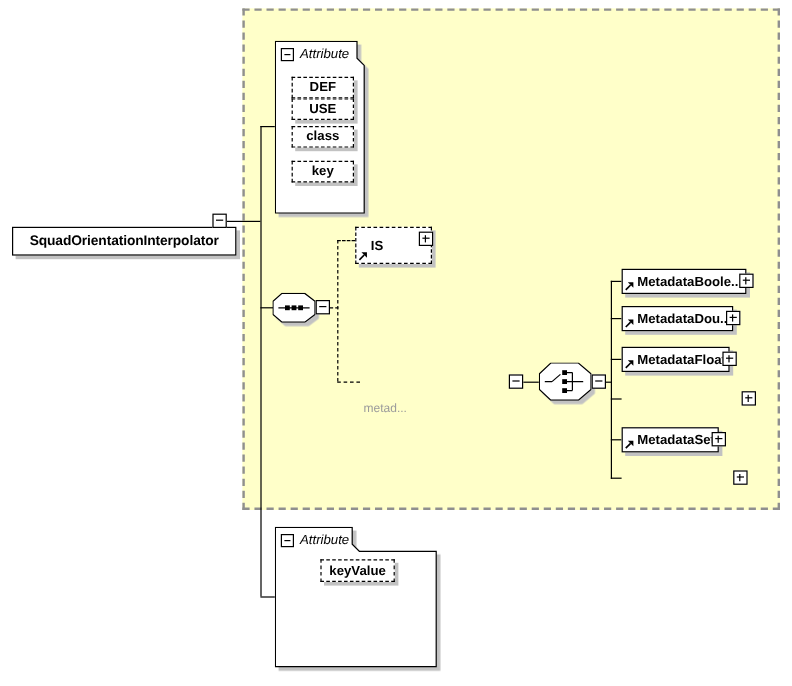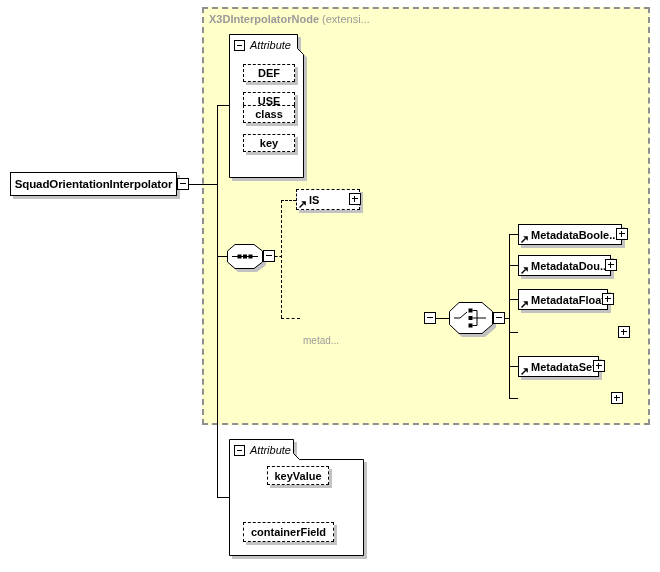--- a/index.html
+++ b/index.html
@@ -56,21 +56,20 @@
   .svg-shadow{filter:drop-shadow(3px 3px 0 var(--shadow));}
   .attr-label{position:absolute;font-size:11px;font-style:italic;white-space:nowrap;}
   .annotation{position:absolute;font-size:10px;color:var(--muted_text);white-space:nowrap;}
 </style>
 </head>
 <body>
 
 <div id="canvas">
 
   <div class="abs ext-container" style="left:202px;top:7px;width:448px;height:418px;"></div>
-  <div class="abs ext-header" style="left:209px;top:13px;"><b>X3DInterpolatorNode</b>&nbsp;<span>(extensi...</span></div>
 
   <div class="hline" style="left:189px;top:184px;width:28px;"></div>
   <div class="vline" style="left:217px;top:105px;height:392px;"></div>
   <div class="hline" style="left:217px;top:105px;width:12px;"></div>
   <div class="hline" style="left:217px;top:256px;width:11px;"></div>
   <div class="hline" style="left:217px;top:497px;width:12px;"></div>
 
   <div class="dash-h" style="left:275px;top:256px;width:7px;"></div>
   <div class="dash-v" style="left:281px;top:200px;height:118px;"></div>
   <div class="dash-h" style="left:281px;top:200px;width:15px;"></div>
@@ -79,54 +78,54 @@
   <div class="hline" style="left:436px;top:318px;width:13px;"></div>
   <div class="hline" style="left:505px;top:318px;width:5px;"></div>
   <div class="vline" style="left:509px;top:234px;height:165px;"></div>
   <div class="hline" style="left:509px;top:234px;width:9px;"></div>
   <div class="hline" style="left:509px;top:265px;width:9px;"></div>
   <div class="hline" style="left:509px;top:299px;width:9px;"></div>
   <div class="hline" style="left:509px;top:332px;width:9px;"></div>
   <div class="hline" style="left:509px;top:366px;width:9px;"></div>
   <div class="hline" style="left:509px;top:398px;width:9px;"></div>
 
-  <div class="box" style="left:10px;top:172px;width:167px;height:24px;font-size:11.5px;letter-spacing:-0.1px;">
+  <div class="box" style="left:10px;top:189px;width:187px;height:24px;font-size:11.5px;letter-spacing:-0.1px;">
     <span class="label">SquadOrientationInterpolator</span>
   </div>
   <div class="pm" style="left:177px;top:178px;"></div>
 
   <svg class="abs svg-shadow" style="left:229px;top:34px;" width="76" height="145" viewBox="0 0 76 145">
     <polygon points="0.5,0.5 68.5,0.5 68.5,14.5 74.5,20.5 74.5,143.5 0.5,143.5" fill="#ffffff" stroke="#000" stroke-width="1"></polygon>
   </svg>
   <div class="pm" style="left:234px;top:40px;width:11px;height:11px;"></div>
   <div class="attr-label" style="left:250px;top:39px;">Attribute</div>
 
   <div class="box dashed" style="left:243px;top:64px;width:52px;height:18px;">
     <span class="label">DEF</span>
   </div>
-  <div class="box dashed" style="left:243px;top:92px;width:52px;height:18px;">
+  <div class="box dashed" style="left:243px;top:82px;width:52px;height:18px;">
     <span class="label">USE</span>
   </div>
   <div class="box dashed" style="left:243px;top:105px;width:52px;height:18px;">
     <span class="label">class</span>
   </div>
   <div class="box dashed" style="left:243px;top:134px;width:52px;height:18px;">
     <span class="label">key</span>
   </div>
 
   <svg class="abs svg-shadow" style="left:227px;top:244px;" width="36" height="25" viewBox="0 0 36 25">
     <polygon points="8,0.5 27,0.5 35.5,7 35.5,18 27,24.5 8,24.5 0.5,18 0.5,7" fill="#ffffff" stroke="#000" stroke-width="1"></polygon>
     <line x1="5" y1="12.5" x2="31" y2="12.5" stroke="#000" stroke-width="1"></line>
     <rect x="10.5" y="10.5" width="4" height="4" fill="#000"></rect>
     <rect x="16" y="10.5" width="4" height="4" fill="#000"></rect>
     <rect x="21.5" y="10.5" width="4" height="4" fill="#000"></rect>
   </svg>
   <div class="pm" style="left:263px;top:250px;"></div>
 
-  <div class="box dashed refbox" style="left:296px;top:189px;width:64px;height:21px;">
+  <div class="box dashed refbox" style="left:296px;top:189px;width:64px;height:31px;">
     <span class="arrow">
       <svg width="9" height="9" viewBox="0 0 9 9">
         <line x1="1.5" y1="7.5" x2="5.5" y2="3.5" stroke="#000" stroke-width="1.4"></line>
         <polygon points="3.2,1.2 7.8,1.2 7.8,5.8" fill="#000"></polygon>
       </svg>
     </span>
     <span class="label">IS</span>
   </div>
   <div class="pm plus" style="left:349px;top:193px;"></div>
 
@@ -198,17 +197,14 @@
 
   <svg class="abs svg-shadow" style="left:229px;top:439px;" width="136" height="118" viewBox="0 0 136 118">
     <polygon points="0.5,0.5 64.5,0.5 64.5,14.5 70.5,20.5 134.5,20.5 134.5,116.5 0.5,116.5" fill="#ffffff" stroke="#000" stroke-width="1"></polygon>
   </svg>
   <div class="pm" style="left:234px;top:445px;width:11px;height:11px;"></div>
   <div class="attr-label" style="left:250px;top:444px;">Attribute</div>
 
   <div class="box dashed" style="left:243px;top:466px;width:62px;height:19px;margin-left:24px;">
     <span class="label">keyValue</span>
   </div>
-  <div class="box dashed" style="left:243px;top:522px;width:91px;height:20px;">
-    <span class="label">containerField</span>
-  </div>
 
 </div>
 
 </body></html>

